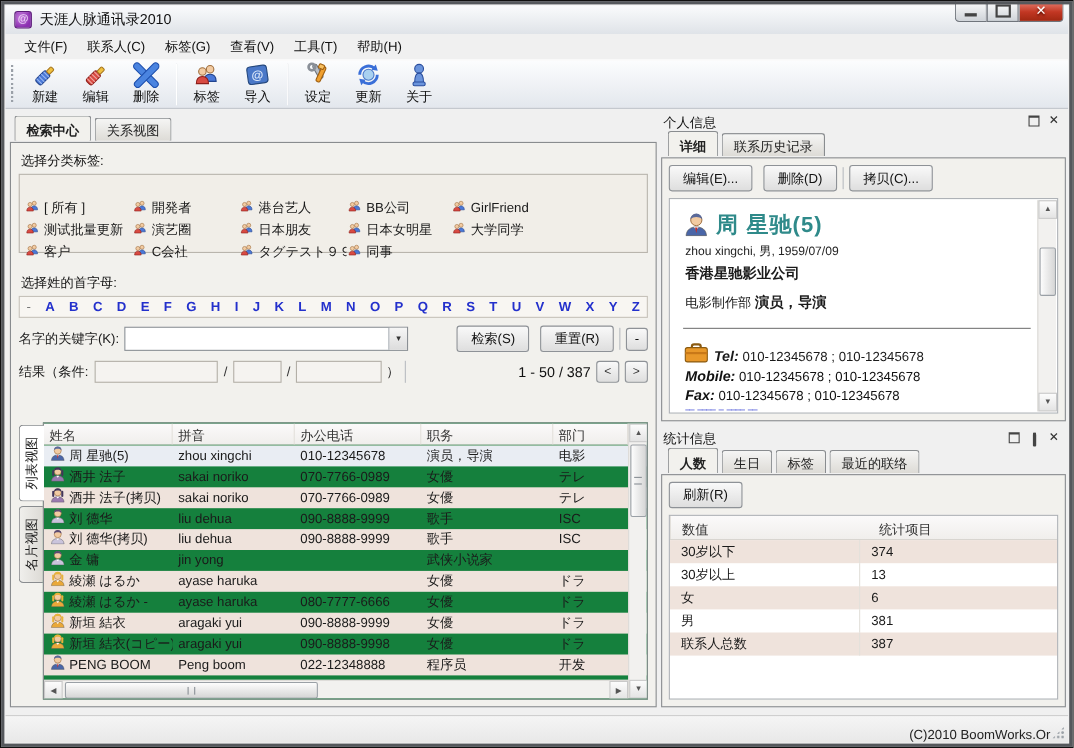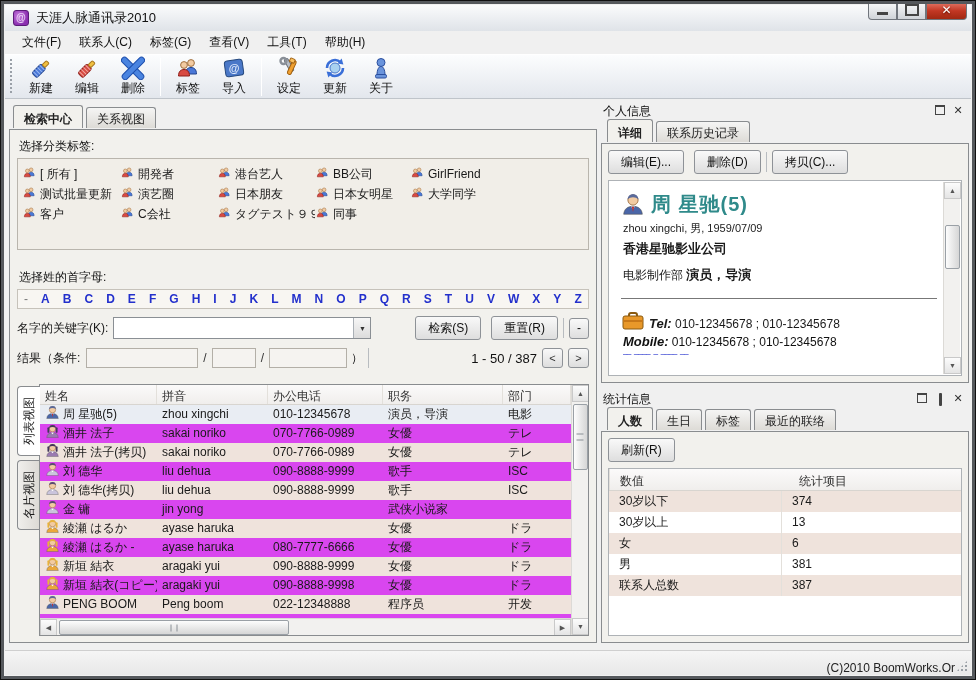--- a/index.html
+++ b/index.html
@@ -35,21 +35,21 @@
 
   
   .tab { height:21px; padding:3px 10px 0; border:1px solid #898c8f; border-bottom:none; border-radius:3px 3px 0 0; background:linear-gradient(#f5f5f4,#dddbd6); margin-right:3px; font-size:12px; color:#222; position:relative; }
   .tab.active { background:#f2f1ed; font-weight:bold; height:23px; z-index:3; top:-2px; padding-top:5px; }
 
   
   .left-panel { position:absolute; left:8px; top:106px; width:588px; height:536px; }
   .lp-tabs { display:flex; height:22px; padding-left:4px; position:relative; z-index:2; }
   .lp-body { position:absolute; left:0; right:0; top:22px; bottom:0; background:#f2f1ed; border:1px solid #898c8f; padding:6px 7px 0; }
   .section-label { font-size:12px; color:#111; margin:2px 0 3px 2px; }
-  .tag-box { border:1px solid #b9b5ad; background:#f1eee8; height:92px; padding:5px 4px; display:grid; grid-template-columns:98px 97px 98px 95px auto; grid-auto-rows:20px; align-items:center; }
+  .tag-box { border:1px solid #b9b5ad; background:#f1eee8; height:72px; padding:20px 4px; display:grid; grid-template-columns:98px 97px 98px 95px auto; grid-auto-rows:20px; align-items:center; }
   .tag-item { display:flex; align-items:center; gap:3px; overflow:hidden; white-space:nowrap; }
   .tag-item svg { width:15px; height:13px; flex:none; }
   .tag-label { font-size:12px; }
   .initials-bar { border:1px solid #c6c2ba; background:#f8f6f2; height:20px; display:flex; align-items:center; padding:0 6px; justify-content:space-between; }
   .initial { color:#2330cc; font-weight:bold; font-size:12px; }
   .initial.dim { color:#777; font-weight:normal; }
   .keyword-row { display:flex; align-items:center; margin-top:7px; height:24px; }
   .kw-label { margin-right:5px; }
   .combo { width:258px; height:22px; background:#fff; border:1px solid #8a8f94; display:flex; }
   .combo-text { flex:1; }
@@ -61,21 +61,21 @@
   .res-slash { margin:0 5px; color:#333; }
   .range-text { margin-left:auto; font-size:13px; color:#111; }
   .pager-btn { width:21px; height:20px; margin-left:5px; border:1px solid #8e9297; border-radius:3px; background:linear-gradient(#f9f9f9,#dedede); display:inline-flex; align-items:center; justify-content:center; font-size:11px; color:#333; }
 
   
   .table-zone { position:absolute; left:7px; right:7px; top:254px; bottom:6px; display:flex; }
   .vtabs { width:22px; flex:none; padding-top:2px; }
   .vtab { width:22px; height:70px; border:1px solid #898c8f; border-right:none; border-radius:4px 0 0 4px; background:linear-gradient(90deg,#f0efec,#dcdad5); margin-bottom:4px; position:relative; }
   .vtab.active { background:#fff; width:23px; margin-right:-1px; z-index:2; }
   .vtab span { position:absolute; left:50%; top:50%; width:62px; transform:translate(-50%,-50%) rotate(-90deg); text-align:center; font-size:12px; white-space:nowrap; }
-  .table-box { flex:1; border:1px solid #898c8f; background:#d946ef; position:relative; display:flex; flex-direction:column; overflow:hidden; }
+  .table-box { flex:1; border:1px solid #898c8f; background:#15803d; position:relative; display:flex; flex-direction:column; overflow:hidden; }
   .t-header { display:flex; height:20px; background:linear-gradient(#fbfafa,#f0eeec); border-bottom:1px solid #d8d5d0; flex:none; padding-right:17px; }
   .t-hcell { padding:3px 0 0 5px; font-size:12px; color:#333; border-right:1px solid #e3e0db; overflow:hidden; white-space:nowrap; }
   .t-body { flex:1; overflow:hidden; }
   .t-row { display:flex; height:19px; align-items:center; white-space:nowrap; }
   .t-row:nth-child(odd) { background:#efe3dc; }
   .t-row.selected { background:#e9edf3; }
   .t-cell { padding-left:5px; overflow:hidden; white-space:nowrap; font-size:12px; height:19px; line-height:19px; }
   .c-name { width:117px; display:flex; align-items:center; gap:3px; }
   .c-name svg { width:15px; height:15px; flex:none; }
   .c-pinyin { width:111px; } .c-phone { width:115px; } .c-title { width:120px; } .c-dept { flex:1; }
@@ -697,20 +697,21 @@
           <hr class="d-hr">
           <div class="d-tel-row">
             <svg viewBox="0 0 24 20">
                 <rect x="8" y="2" width="8" height="5" rx="2" fill="none" stroke="#8a5a10" stroke-width="2"></rect>
                 <rect x="2" y="5" width="20" height="13" rx="2" fill="#e8982a" stroke="#8a5a10"></rect>
                 <rect x="2" y="9" width="20" height="2" fill="#c87818"></rect>
               </svg>
             <span><span class="d-label">Tel:</span> <span>010-12345678 ; 010-12345678</span></span>
           </div>
           <div class="d-line"><span class="d-label">Mobile:</span> <span>010-12345678 ; 010-12345678</span></div>
+          <div class="d-line"><span class="d-label">Fax:</span> <span>010-12345678 ; 010-12345678</span></div>
           <div class="d-clip">‾‾ ‾‾‾‾ ‾ ‾‾‾‾ ‾‾</div>
           <div class="d-scroll">
             <div class="scr-btn">▲</div>
             <div class="thumb"></div>
             <div style="flex:1"></div>
             <div class="scr-btn">▼</div>
           </div>
         </div>
       </div>
     </div>

